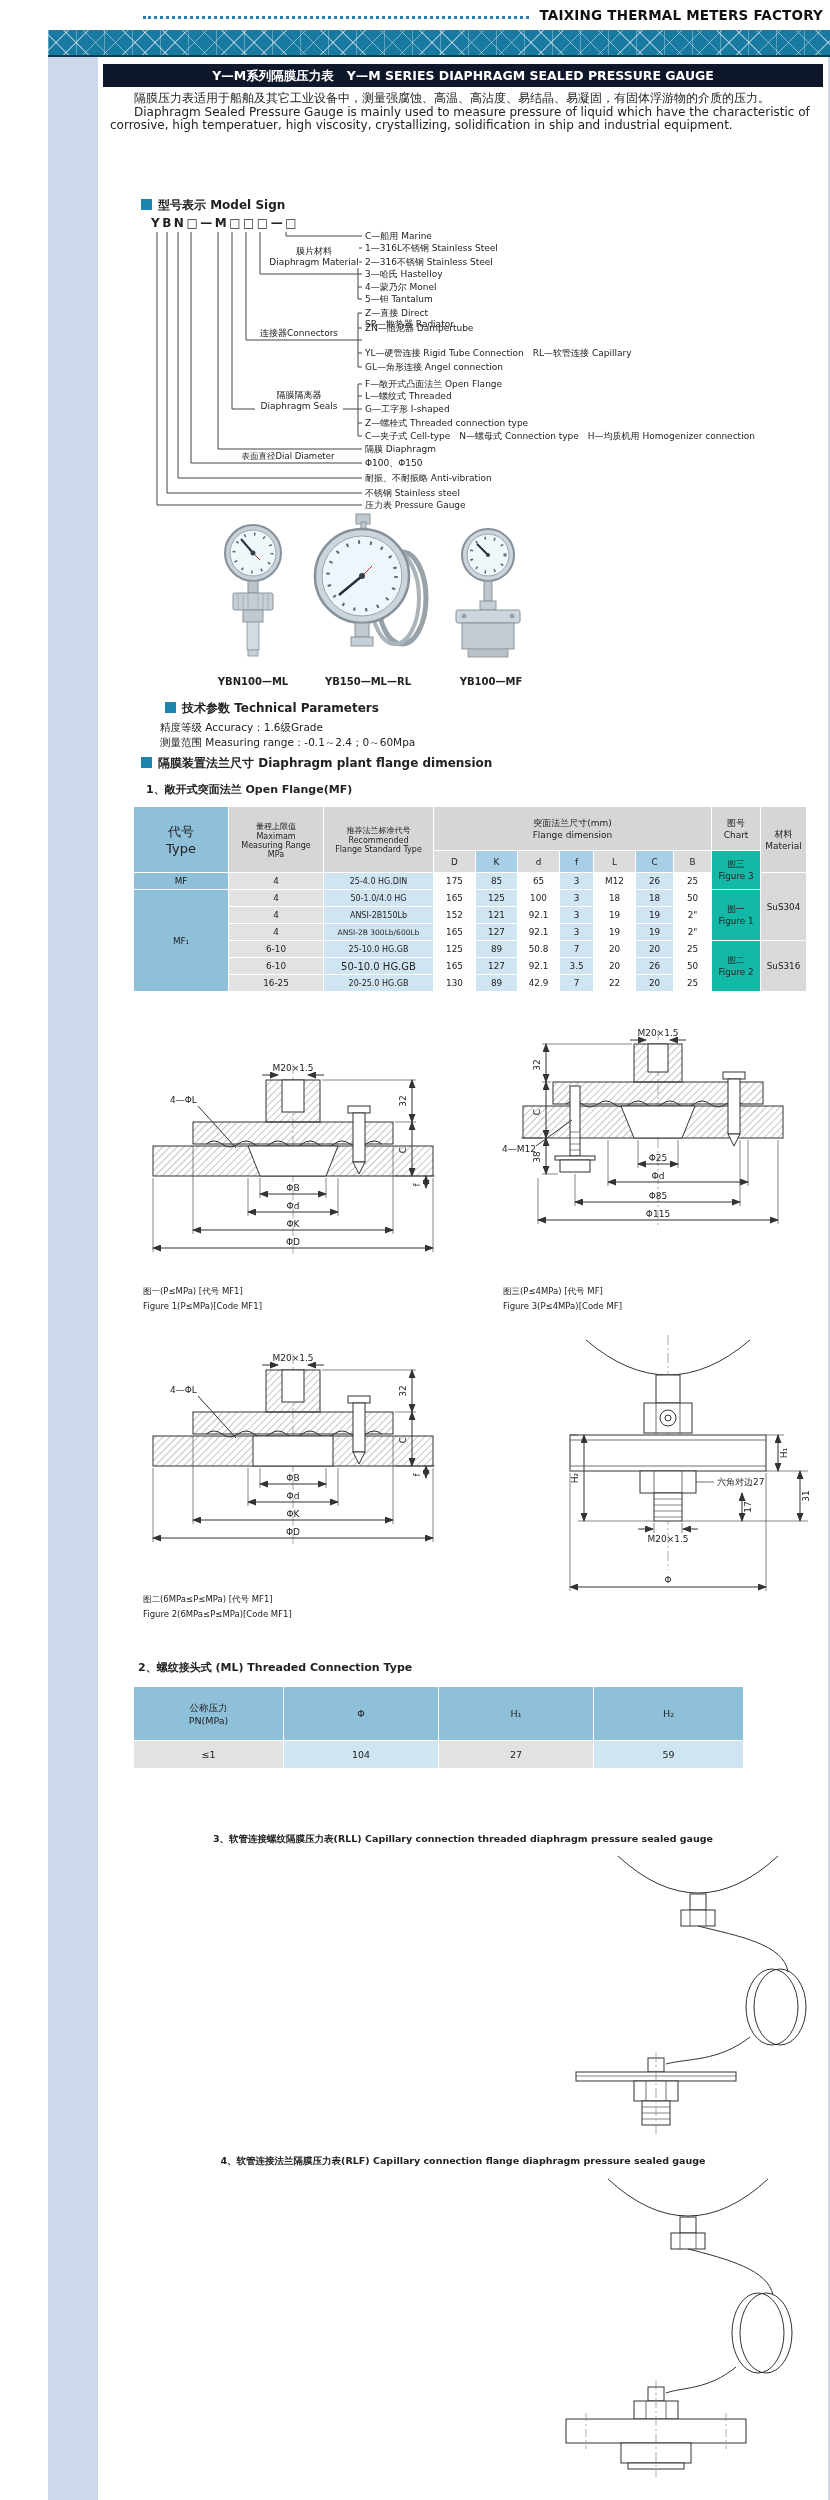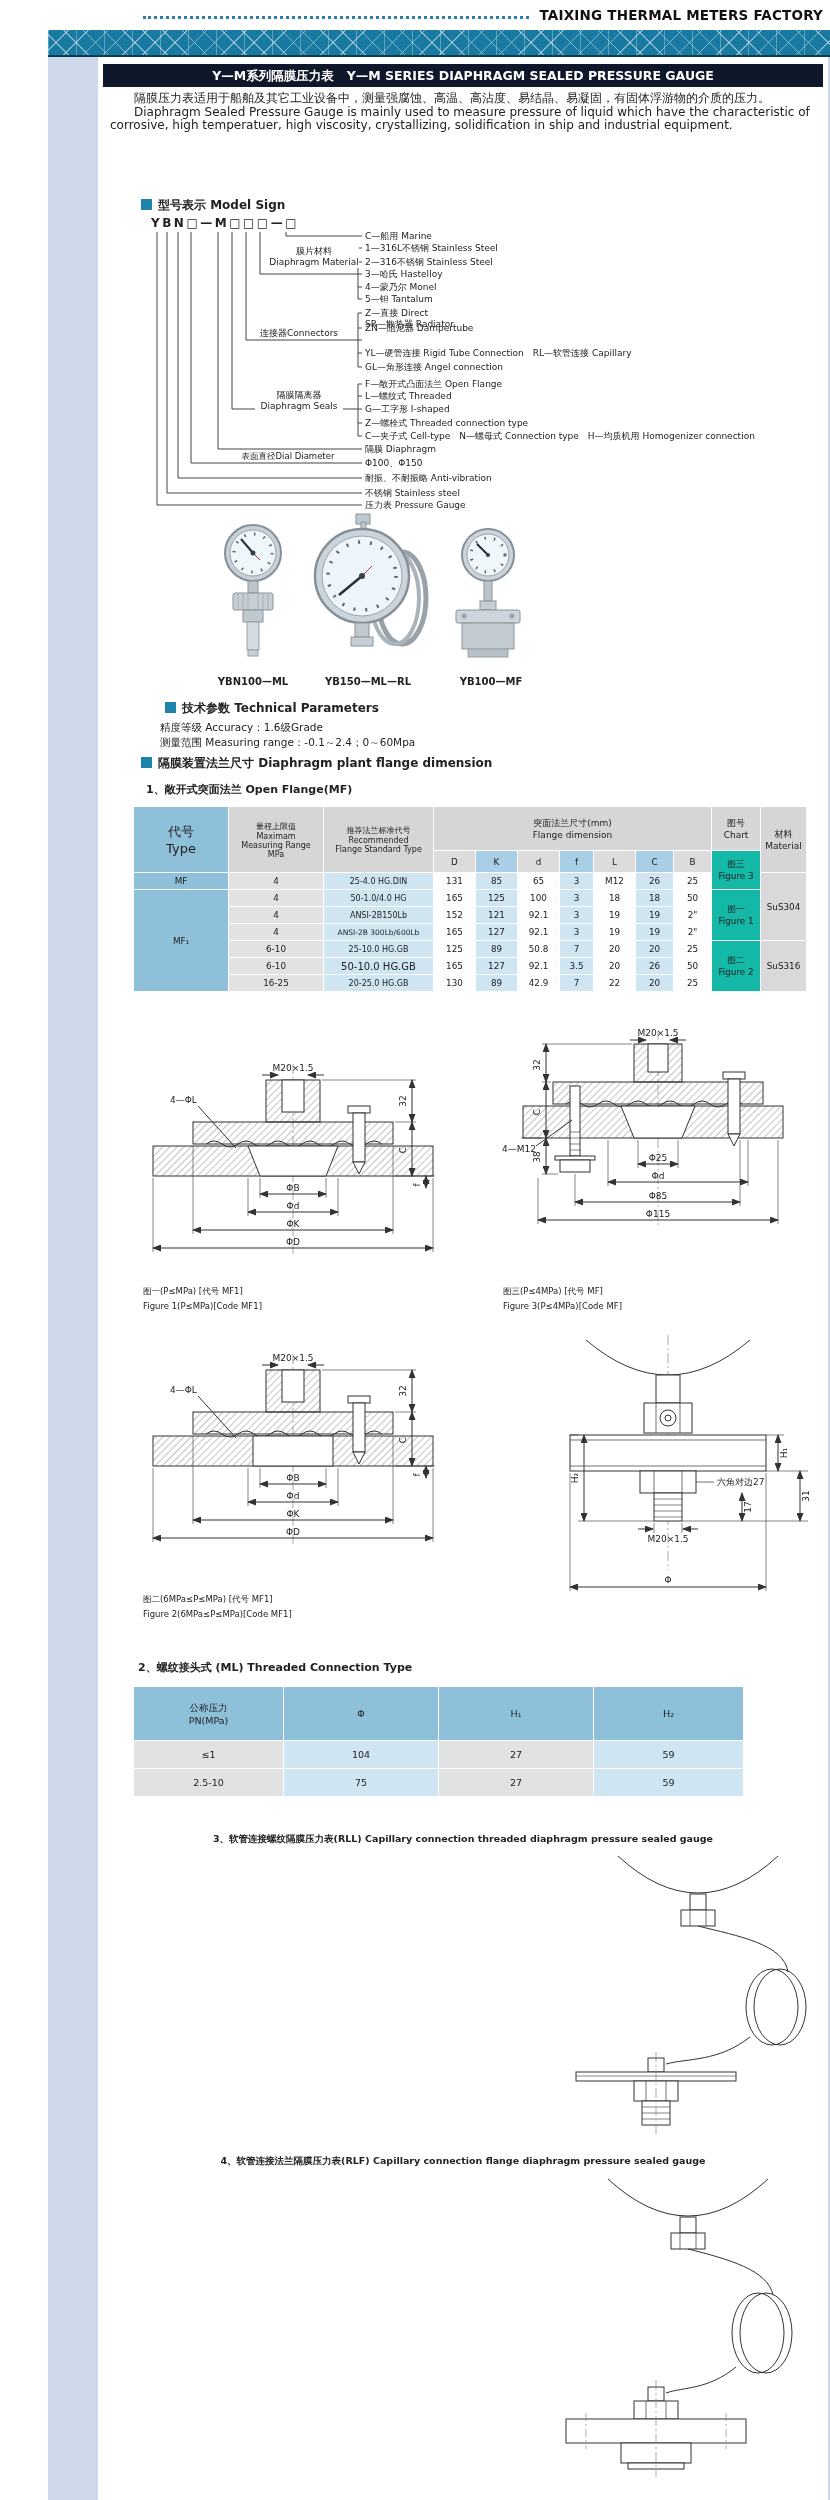--- a/index.html
+++ b/index.html
@@ -217,21 +217,21 @@
       <th class="h-g2">L</th>
       <th class="h-blue">C</th>
       <th class="h-g2">B</th>
       <td rowspan="2" class="c-chart">图三
 Figure 3</td>
     </tr>
     <tr class="dr">
       <td class="c-code">MF</td>
       <td class="c-grey">4</td>
       <td class="c-blue" style="font-size:8px">25-4.0 HG.DIN</td>
-      <td class="c-white">131</td>
+      <td class="c-white">175</td>
       <td class="c-blue">85</td>
       <td class="c-white">65</td>
       <td class="c-blue">3</td>
       <td class="c-white">M12</td>
       <td class="c-blue">26</td>
       <td class="c-white">25</td>
       <td rowspan="4" class="c-mat">SuS304</td>
     </tr>
     <tr class="dr">
       <td rowspan="6" class="c-code">MF₁</td>
@@ -542,26 +542,20 @@
       <th>Φ</th>
       <th>H₁</th>
       <th>H₂</th>
     </tr>
     <tr class="dr">
       <td class="c-grey">≤1</td>
       <td class="c-blue">104</td>
       <td class="c-grey">27</td>
       <td class="c-blue">59</td>
     </tr>
-    <tr class="dr">
-      <td class="c-grey">2.5-10</td>
-      <td class="c-blue">75</td>
-      <td class="c-grey">27</td>
-      <td class="c-blue">59</td>
-    </tr>
   </tbody>
     </table>
 
   <div class="sec-title-c" style="top:1833px;">3、软管连接螺纹隔膜压力表(RLL) Capillary connection threaded diaphragm pressure sealed gauge</div>
   <svg class="draw" style="left:440px;top:1852px;width:340px;height:290px;" viewBox="0 0 340 290">
     <g stroke="#333" fill="none" stroke-width="1">
       <path d="M130,4 Q210,78 290,4"></path>
       <rect x="202" y="42" width="16" height="16" fill="#fff"></rect>
       <rect x="193" y="58" width="34" height="16" fill="#fff"></rect>
       <line x1="202" y1="58" x2="202" y2="74" stroke-width="0.7"></line>

